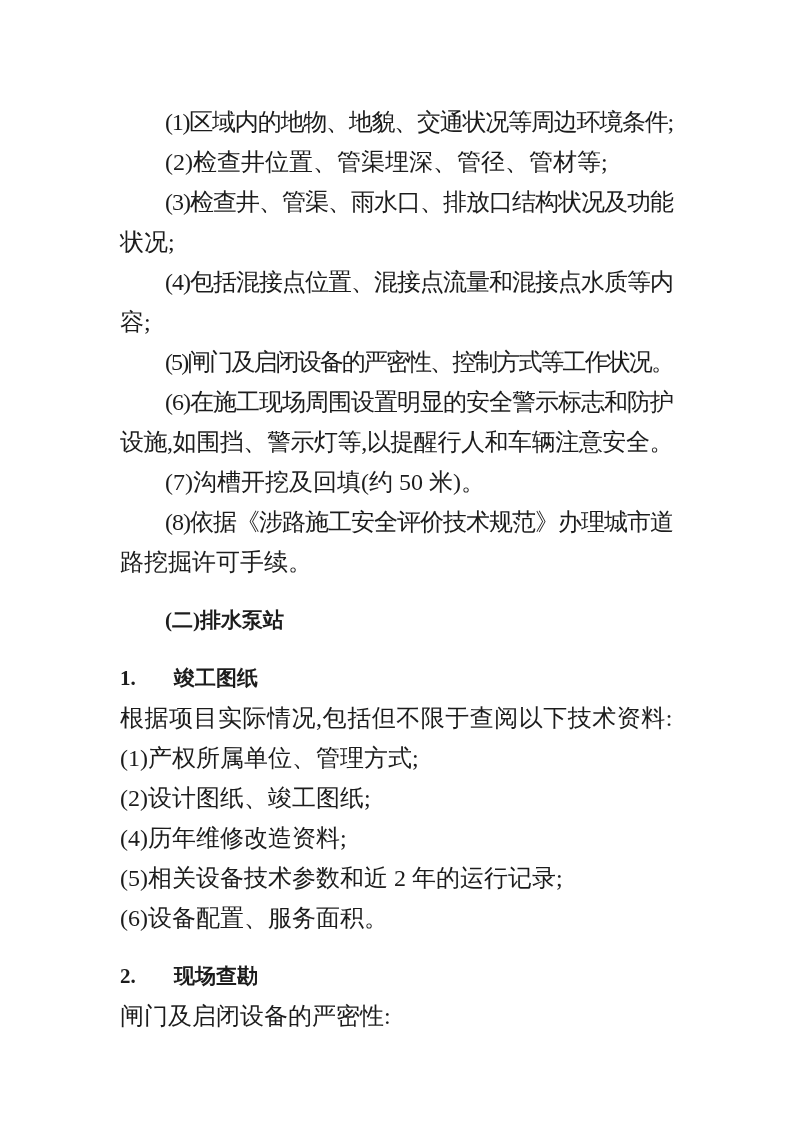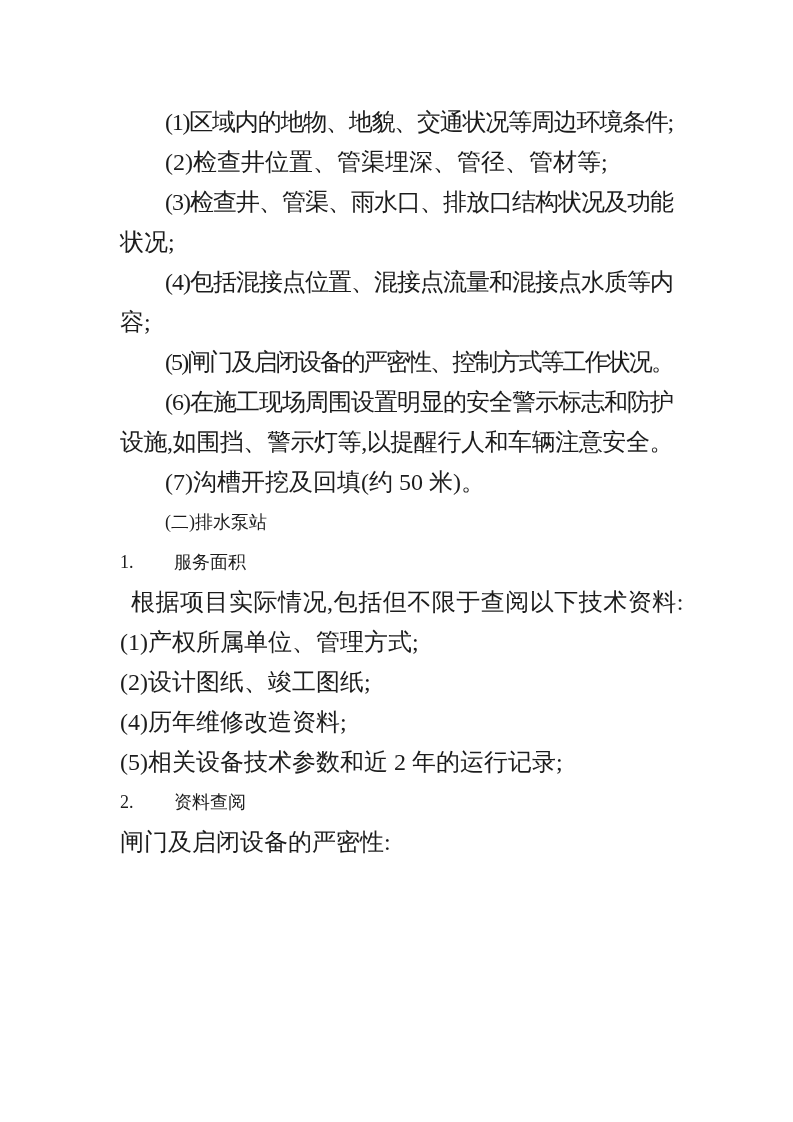--- a/index.html
+++ b/index.html
@@ -32,22 +32,23 @@
     color: #1c1c1c;
   }
   .line {
     height: 40px;
     white-space: nowrap;
   }
   .line.indent {
     padding-left: 45px;
   }
   .line.heading {
-    font-weight: normal;
-    font-size: 18px;
+    font-weight: bold;
+    font-size: 21px;
+    margin-top: 18px;
   }
   .hnum {
     display: inline-block;
     width: 54px;
     letter-spacing: 0 !important;
   }
 </style>
 </head>
 <body>
 
@@ -56,23 +57,26 @@
       <div class="line indent"><span style="letter-spacing: -1.22625px;">(1)区域内的地物、地貌、交通状况等周边环境条件;</span></div>
       <div class="line indent"><span>(2)检查井位置、管渠埋深、管径、管材等;</span></div>
       <div class="line indent"><span style="letter-spacing: -0.999349px;">(3)检查井、管渠、雨水口、排放口结构状况及功能</span></div>
       <div class="line"><span>状况;</span></div>
       <div class="line indent"><span style="letter-spacing: -0.999349px;">(4)包括混接点位置、混接点流量和混接点水质等内</span></div>
       <div class="line"><span>容;</span></div>
       <div class="line indent"><span style="letter-spacing: -1.91938px;">(5)闸门及启闭设备的严密性、控制方式等工作状况。</span></div>
       <div class="line indent"><span style="letter-spacing: -0.999349px;">(6)在施工现场周围设置明显的安全警示标志和防护</span></div>
       <div class="line"><span style="letter-spacing: -0.44px;">设施,如围挡、警示灯等,以提醒行人和车辆注意安全。</span></div>
       <div class="line indent"><span>(7)沟槽开挖及回填(约 50 米)。</span></div>
+      <div class="line indent"><span style="letter-spacing: -0.999349px;">(8)依据《涉路施工安全评价技术规范》办理城市道</span></div>
+      <div class="line"><span>路挖掘许可手续。</span></div>
       <div class="line indent heading"><span>(二)排水泵站</span></div>
-      <div class="line heading"><span class="hnum">1.</span><span>服务面积</span></div>
-      <div class="line"><span style="letter-spacing: 0.513672px; margin-left: 11px;">根据项目实际情况,包括但不限于查阅以下技术资料:</span></div>
+      <div class="line heading"><span class="hnum">1.</span><span>竣工图纸</span></div>
+      <div class="line"><span style="letter-spacing: 0.513672px;">根据项目实际情况,包括但不限于查阅以下技术资料:</span></div>
       <div class="line"><span>(1)产权所属单位、管理方式;</span></div>
       <div class="line"><span>(2)设计图纸、竣工图纸;</span></div>
       <div class="line"><span>(4)历年维修改造资料;</span></div>
       <div class="line"><span>(5)相关设备技术参数和近 2 年的运行记录;</span></div>
-      <div class="line heading"><span class="hnum">2.</span><span>资料查阅</span></div>
+      <div class="line"><span>(6)设备配置、服务面积。</span></div>
+      <div class="line heading"><span class="hnum">2.</span><span>现场查勘</span></div>
       <div class="line"><span>闸门及启闭设备的严密性:</span></div>
     </div>
 </div>
 
 </body></html>

